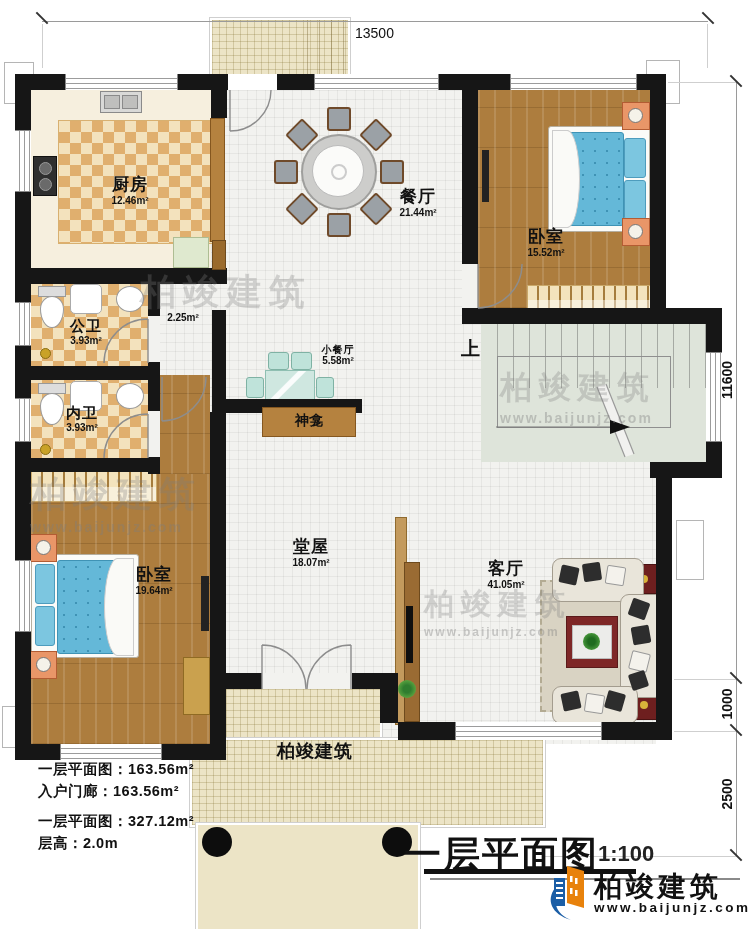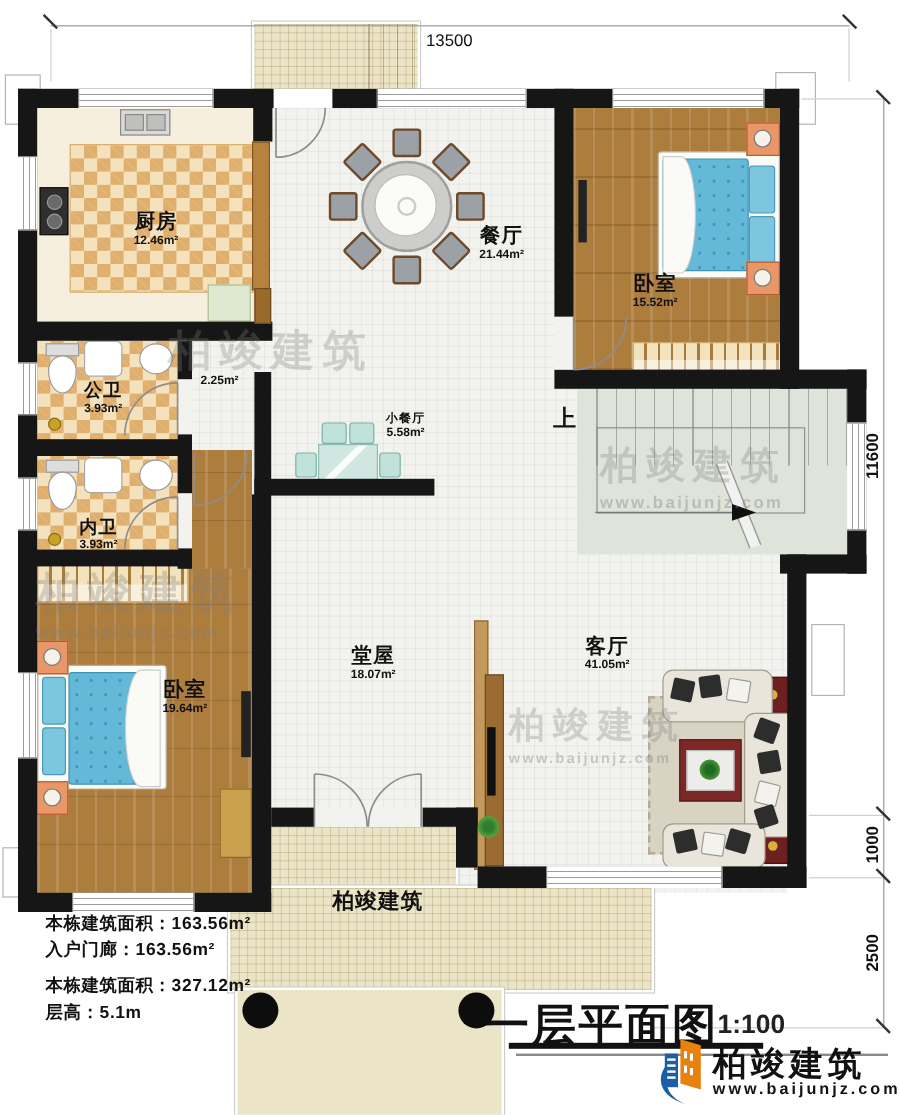--- a/index.html
+++ b/index.html
@@ -116,20 +116,23 @@
   <div class="furn" style="left:40px;top:393px;width:22px;height:30px;background:#fff;border:1.5px solid #999;border-radius:50% 50% 50% 50%/40% 40% 60% 60%"></div>
   <div class="furn" style="left:70px;top:381px;width:30px;height:28px;background:#fff;border:1.5px solid #aaa;border-radius:5px"></div>
   <div class="furn" style="left:116px;top:383px;width:26px;height:24px;background:#fff;border:1.5px solid #999;border-radius:50%"></div>
   <div class="furn" style="left:40px;top:444px;width:9px;height:9px;border-radius:50%;background:#c9a227;border:1px solid #8a6d12"></div>
 
   <div class="furn" style="left:265px;top:370px;width:48px;height:31px;background:#cfe7e0;border:1.5px solid #8fbfb2;background-image:linear-gradient(135deg,transparent 40%,rgba(255,255,255,.9) 42%,rgba(255,255,255,.9) 50%,transparent 52%)"></div>
   <div class="tchair" style="left:268px;top:352px;width:19px;height:16px"></div>
   <div class="tchair" style="left:291px;top:352px;width:19px;height:16px"></div>
   <div class="tchair" style="left:246px;top:377px;width:16px;height:19px"></div>
   <div class="tchair" style="left:316px;top:377px;width:16px;height:19px"></div>
+  <div class="furn" style="left:262px;top:407px;width:92px;height:28px;background:#b5823f;border:1.5px solid #85571f;z-index:50">
+    <div class="abs" style="left:0;top:4px;width:100%;text-align:center;font-size:14px;font-weight:bold;color:#111">神龛</div>
+  </div>
 
   <div class="furn" style="left:31px;top:470px;width:124px;height:30px;background:#f3e3bd;border:1px solid #caa96a;background-image:repeating-linear-gradient(90deg,transparent 0 9px,#a57c3c 9px 11px);box-shadow:inset 0 -14px 0 rgba(255,255,255,.45);z-index:21"></div>
   <div class="furn" style="left:31px;top:554px;width:106px;height:102px;background:#fbfbf8;border:1.5px solid #b5ae9f;border-radius:3px"></div>
   <div class="furn" style="left:57px;top:560px;width:70px;height:92px;background:#64b8d8;border:1px solid #3f93b5;border-radius:3px;background-image:radial-gradient(#3f93b5 1px,transparent 1.5px);background-size:12px 12px"></div>
   <div class="furn" style="left:104px;top:558px;width:28px;height:96px;background:#fafaf7;border:1px solid #ccc;border-radius:45% 0 0 45%/50% 0 0 50%"></div>
   <div class="furn" style="left:35px;top:564px;width:18px;height:38px;background:#7cc6e0;border:1px solid #4e9cbd;border-radius:3px"></div>
   <div class="furn" style="left:35px;top:606px;width:18px;height:38px;background:#7cc6e0;border:1px solid #4e9cbd;border-radius:3px"></div>
   <div class="ntable" style="left:30px;top:534px;width:25px;height:26px"></div>
   <div class="lamp" style="left:36px;top:540px"></div>
   <div class="ntable" style="left:30px;top:651px;width:25px;height:26px"></div>
@@ -236,37 +239,37 @@
     <div class="rname">卧室</div>
     <div class="rarea">15.52m²</div>
   </div>
   <div class="room-label" style="left:86px;top:318px">
     <div class="rname" style="font-size:15px">公卫</div>
     <div class="rarea">3.93m²</div>
   </div>
   <div class="room-label" style="left:183px;top:312px">
     <div class="rarea">2.25m²</div>
   </div>
-  <div class="room-label" style="left:82px;top:432px">
+  <div class="room-label" style="left:82px;top:405px">
     <div class="rname" style="font-size:15px">内卫</div>
     <div class="rarea">3.93m²</div>
   </div>
   <div class="room-label" style="left:338px;top:344px">
     <div class="rname" style="font-size:10px">小餐厅</div>
     <div class="rarea">5.58m²</div>
   </div>
   <div class="room-label" style="left:154px;top:566px">
     <div class="rname">卧室</div>
     <div class="rarea">19.64m²</div>
   </div>
   <div class="room-label" style="left:311px;top:538px">
     <div class="rname">堂屋</div>
     <div class="rarea">18.07m²</div>
   </div>
-  <div class="room-label" style="left:506px;top:530px">
+  <div class="room-label" style="left:506px;top:560px">
     <div class="rname">客厅</div>
     <div class="rarea">41.05m²</div>
   </div>
   <div class="room-label" style="left:315px;top:742px">
     <div class="rname" style="font-size:18px">柏竣建筑</div>
   </div>
   <div class="abs" style="left:461px;top:336px;font-size:19px;font-weight:bold;z-index:70">上</div>
 
   <div class="wm" style="left:140px;top:268px">
     <div class="wmb">柏竣建筑</div>
@@ -297,24 +300,24 @@
   <div class="extline" style="left:674px;top:731px;width:64px;height:1px"></div>
   <div class="extline" style="left:545px;top:856px;width:193px;height:1px"></div>
   <div class="tick" style="left:728px;top:80px"></div>
   <div class="tick" style="left:728px;top:677px"></div>
   <div class="tick" style="left:728px;top:729px"></div>
   <div class="tick" style="left:728px;top:854px"></div>
   <div class="vdim" style="left:692px;top:372px">11600</div>
   <div class="vdim" style="left:692px;top:696px">1000</div>
   <div class="vdim" style="left:692px;top:786px">2500</div>
 
-  <div class="info-line" style="top:760px">本栋建筑面积：163.56m²</div>
+  <div class="info-line" style="top:760px">一层平面图：163.56m²</div>
   <div class="info-line" style="top:782px">入户门廊：163.56m²</div>
-  <div class="info-line" style="top:812px">本栋建筑面积：327.12m²</div>
-  <div class="info-line" style="top:834px">层高：5.1m</div>
+  <div class="info-line" style="top:812px">一层平面图：327.12m²</div>
+  <div class="info-line" style="top:834px">层高：2.0m</div>
 
   <div class="abs titleblock" style="left:404px;top:830px;font-size:37px;font-weight:bold;letter-spacing:2px">一层平面图</div>
   <div class="abs titleblock" style="left:598px;top:841px;font-size:22px;font-weight:bold;color:#222">1:100</div>
   <div class="abs titleblock" style="left:424px;top:869px;width:212px;height:5px;background:#111"></div>
   <div class="abs titleblock" style="left:430px;top:878px;width:310px;height:2px;background:#8a8a8a"></div>
   <svg class="abs titleblock" style="left:543px;top:862px" width="50" height="60" viewBox="0 0 50 60">
     <path d="M12,26 C3,38 8,52 28,58 C13,52 9,40 16,28 Z" fill="#1b5ea6"></path>
     <polygon points="24,4 41,9 41,46 24,41" fill="#e8820c"></polygon>
     <rect x="27" y="14" width="2.5" height="6" fill="#fff"></rect>
       <rect x="32" y="16" width="2.5" height="6" fill="#fff"></rect>

